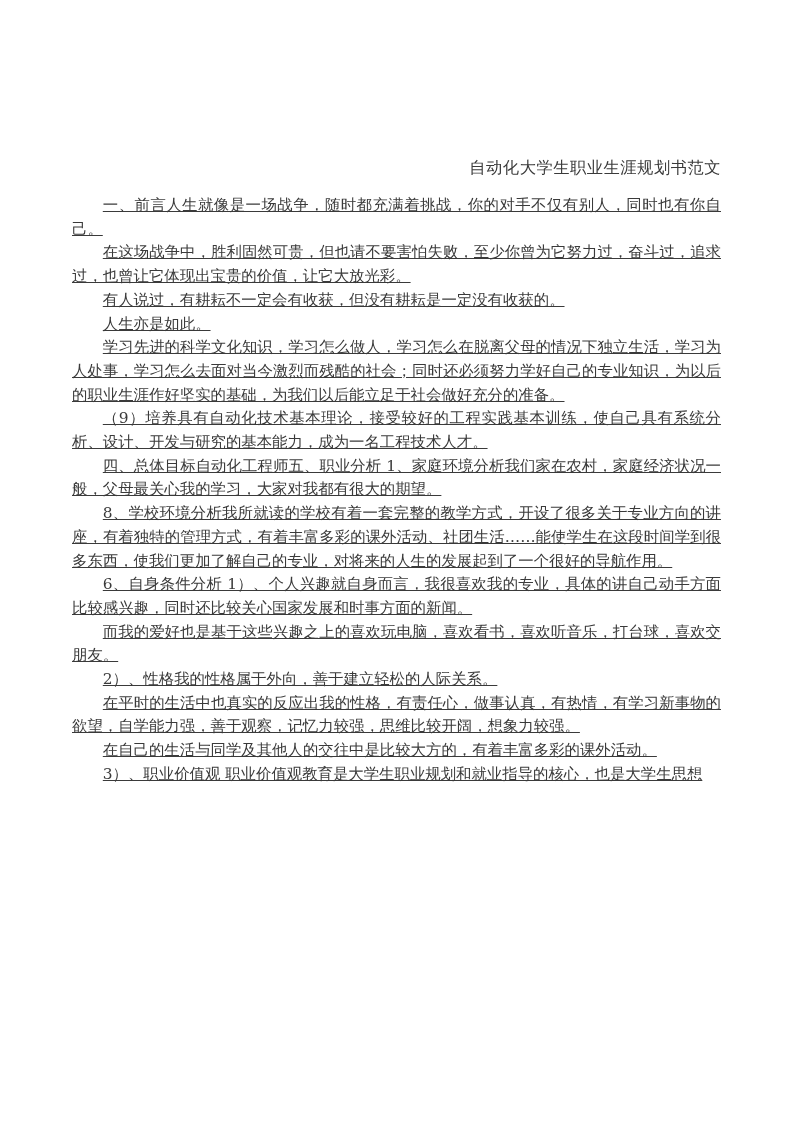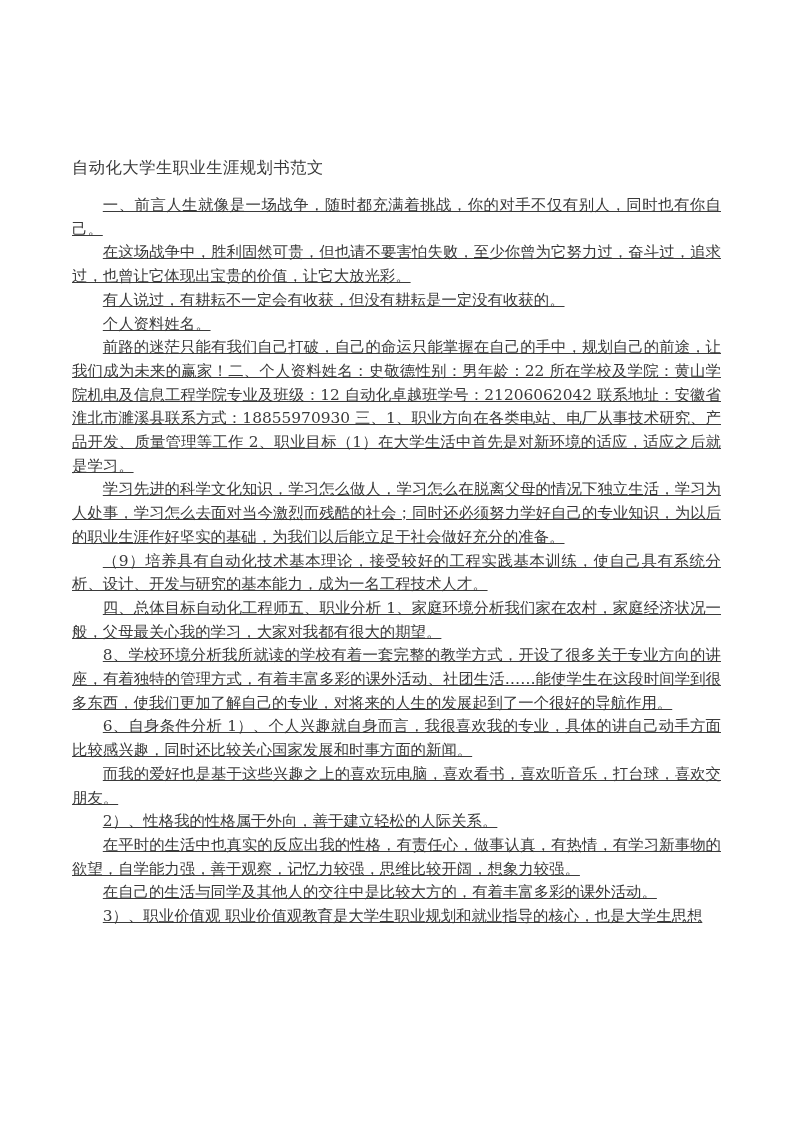--- a/index.html
+++ b/index.html
@@ -16,21 +16,21 @@
     box-sizing: border-box;
     padding: 156px 72px 0 72px;
     overflow: hidden;
     font-family: "DejaVu Serif", "Liberation Serif", serif;
     color: #3a3a3a;
   }
   .doc-title {
     font-size: 16.3px;
     font-weight: normal;
     line-height: 24px;
-    text-align: left;
+    text-align: right;
     margin: 0 0 14px 0;
     letter-spacing: 0.5px;
   }
   .doc-body p {
     margin: 0;
     font-size: 15.4px;
     line-height: 23.7px;
     text-align: justify;
     text-justify: inter-ideograph;
     text-indent: 2em;
@@ -40,22 +40,21 @@
 </style>
 </head>
 <body>
 
 <div class="page">
   <h1 class="doc-title">自动化大学生职业生涯规划书范文</h1>
   <div class="doc-body" id="doc-body">
       <p>一、前言人生就像是一场战争，随时都充满着挑战，你的对手不仅有别人，同时也有你自己。</p>
       <p>在这场战争中，胜利固然可贵，但也请不要害怕失败，至少你曾为它努力过，奋斗过，追求过，也曾让它体现出宝贵的价值，让它大放光彩。</p>
       <p>有人说过，有耕耘不一定会有收获，但没有耕耘是一定没有收获的。</p>
-      <p>个人资料姓名。</p>
-      <p>前路的迷茫只能有我们自己打破，自己的命运只能掌握在自己的手中，规划自己的前途，让我们成为未来的赢家！二、个人资料姓名：史敬德性别：男年龄：22 所在学校及学院：黄山学院机电及信息工程学院专业及班级：12 自动化卓越班学号：21206062042 联系地址：安徽省淮北市濉溪县联系方式：18855970930 三、1、职业方向在各类电站、电厂从事技术研究、产品开发、质量管理等工作 2、职业目标（1）在大学生活中首先是对新环境的适应，适应之后就是学习。</p>
+      <p>人生亦是如此。</p>
       <p>学习先进的科学文化知识，学习怎么做人，学习怎么在脱离父母的情况下独立生活，学习为人处事，学习怎么去面对当今激烈而残酷的社会；同时还必须努力学好自己的专业知识，为以后的职业生涯作好坚实的基础，为我们以后能立足于社会做好充分的准备。</p>
       <p>（9）培养具有自动化技术基本理论，接受较好的工程实践基本训练，使自己具有系统分析、设计、开发与研究的基本能力，成为一名工程技术人才。</p>
       <p>四、总体目标自动化工程师五、职业分析 1、家庭环境分析我们家在农村，家庭经济状况一般，父母最关心我的学习，大家对我都有很大的期望。</p>
       <p>8、学校环境分析我所就读的学校有着一套完整的教学方式，开设了很多关于专业方向的讲座，有着独特的管理方式，有着丰富多彩的课外活动、社团生活……能使学生在这段时间学到很多东西，使我们更加了解自己的专业，对将来的人生的发展起到了一个很好的导航作用。</p>
       <p>6、自身条件分析 1）、个人兴趣就自身而言，我很喜欢我的专业，具体的讲自己动手方面比较感兴趣，同时还比较关心国家发展和时事方面的新闻。</p>
       <p>而我的爱好也是基于这些兴趣之上的喜欢玩电脑，喜欢看书，喜欢听音乐，打台球，喜欢交朋友。</p>
       <p>2）、性格我的性格属于外向，善于建立轻松的人际关系。</p>
       <p>在平时的生活中也真实的反应出我的性格，有责任心，做事认真，有热情，有学习新事物的欲望，自学能力强，善于观察，记忆力较强，思维比较开阔，想象力较强。</p>
       <p>在自己的生活与同学及其他人的交往中是比较大方的，有着丰富多彩的课外活动。</p>
       <p>3）、职业价值观 职业价值观教育是大学生职业规划和就业指导的核心，也是大学生思想</p>

